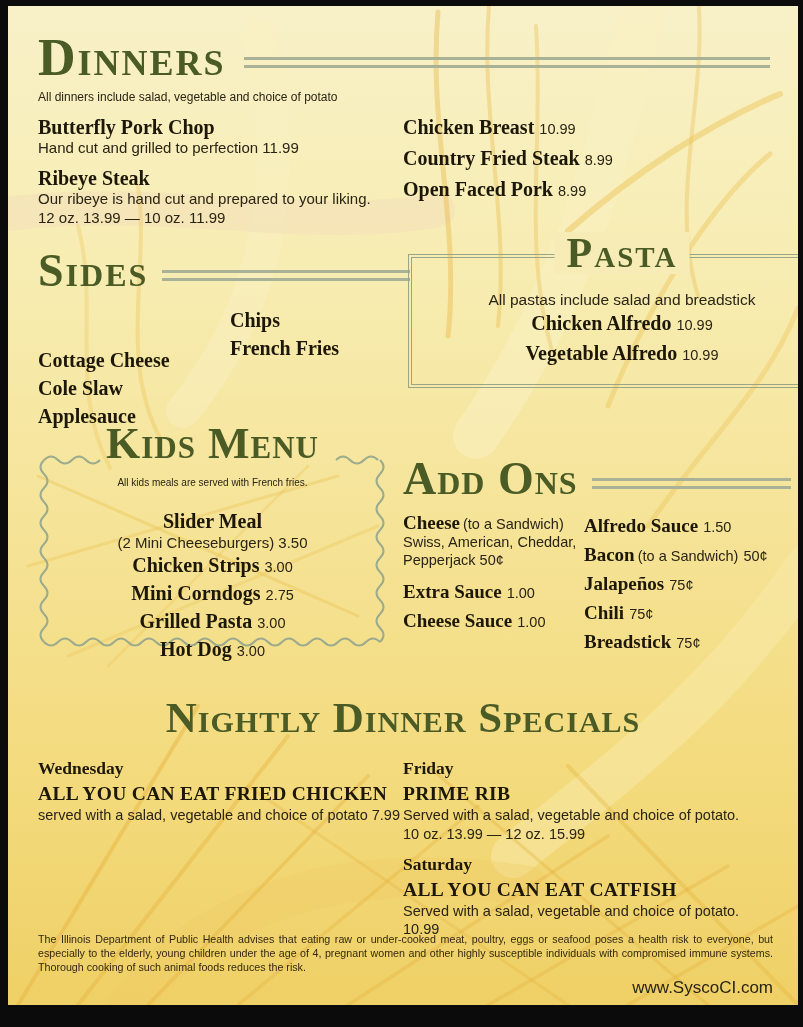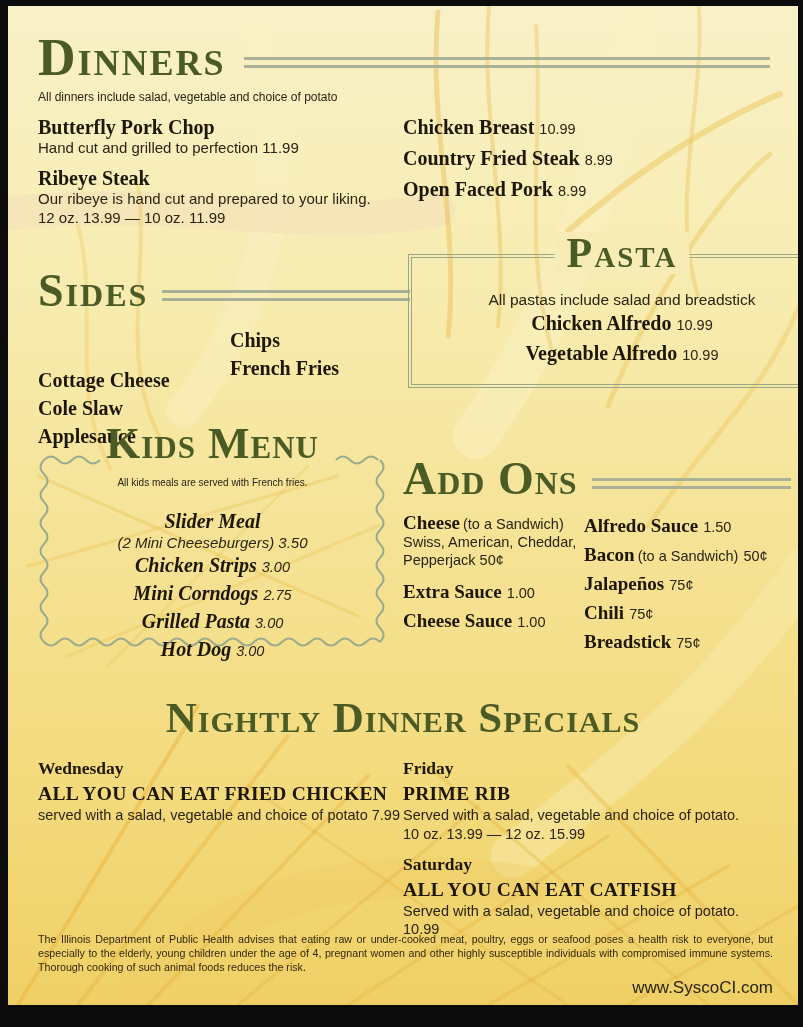--- a/index.html
+++ b/index.html
@@ -28,21 +28,21 @@
   .sec-dinners .sec-title { font-size:52px; }
   .sec-dinners .rule { margin:25px 0 0 18px; }
   .sec-dinners .note { margin-top:6px; }
   .din-row { display:flex; margin-top:12px; }
   .din-left { width:365px; }
   .din-left .mi { margin-bottom:9px; }
   .din-right { flex:1; }
   .din-right .mi { margin-bottom:8px; }
 
   
-  .sec-sides { position:absolute; left:30px; top:262px; width:372px; }
+  .sec-sides { position:absolute; left:30px; top:242px; width:372px; }
   .sec-sides .sec-title { font-size:46px; }
   .sec-sides .rule { margin:22px 0 0 14px; }
   .sides-row { display:flex; margin-top:12px; }
   .sides-col1 { width:192px;margin-top:40px; }
   .sides-col  { }
   .side-item { font-family:"Liberation Serif", serif; font-weight:bold; font-size:20px; color:#1d1708; line-height:28px; }
 
   
   .pasta-box { position:absolute; left:400px; top:248px; width:428px; height:134px;
                border:1px solid #98a687; }
@@ -53,21 +53,21 @@
   .pasta-inner .note { font-size:15.5px; }
   .pasta-inner .mi { line-height:28px; }
 
   
   .kids-box { position:absolute; left:27px; top:444px; width:355px; height:202px; }
   .kids-border { position:absolute; left:1px; top:-2px; }
   .kids-title { position:absolute; top:-28px; left:0; width:100%; text-align:center;
                 font-size:44px; letter-spacing:1px; }
   .kids-inner { position:relative; text-align:center; padding-top:27px; }
   .kids-inner .note { font-size:10px; margin-bottom:20px; }
-  .kids-item { line-height:26px;font-style:italic; }
+  .kids-item { line-height:26px; }
   .kids-sub { font-size:15px; line-height:18px; color:#2a2414; }
 
   
   .sec-addons { position:absolute; left:395px; top:450px; width:388px; }
   .sec-addons .sec-title { font-size:46px; letter-spacing:1px; }
   .sec-addons .rule { margin:22px 0 0 14px; }
   .addons-row { display:flex; margin-top:10px; }
   .addons-col1 { width:181px; }
   .addons-col2 { flex:1; }
   .ao-name { font-family:"Liberation Serif", serif; font-weight:bold; font-size:19px; color:#1d1708; }

